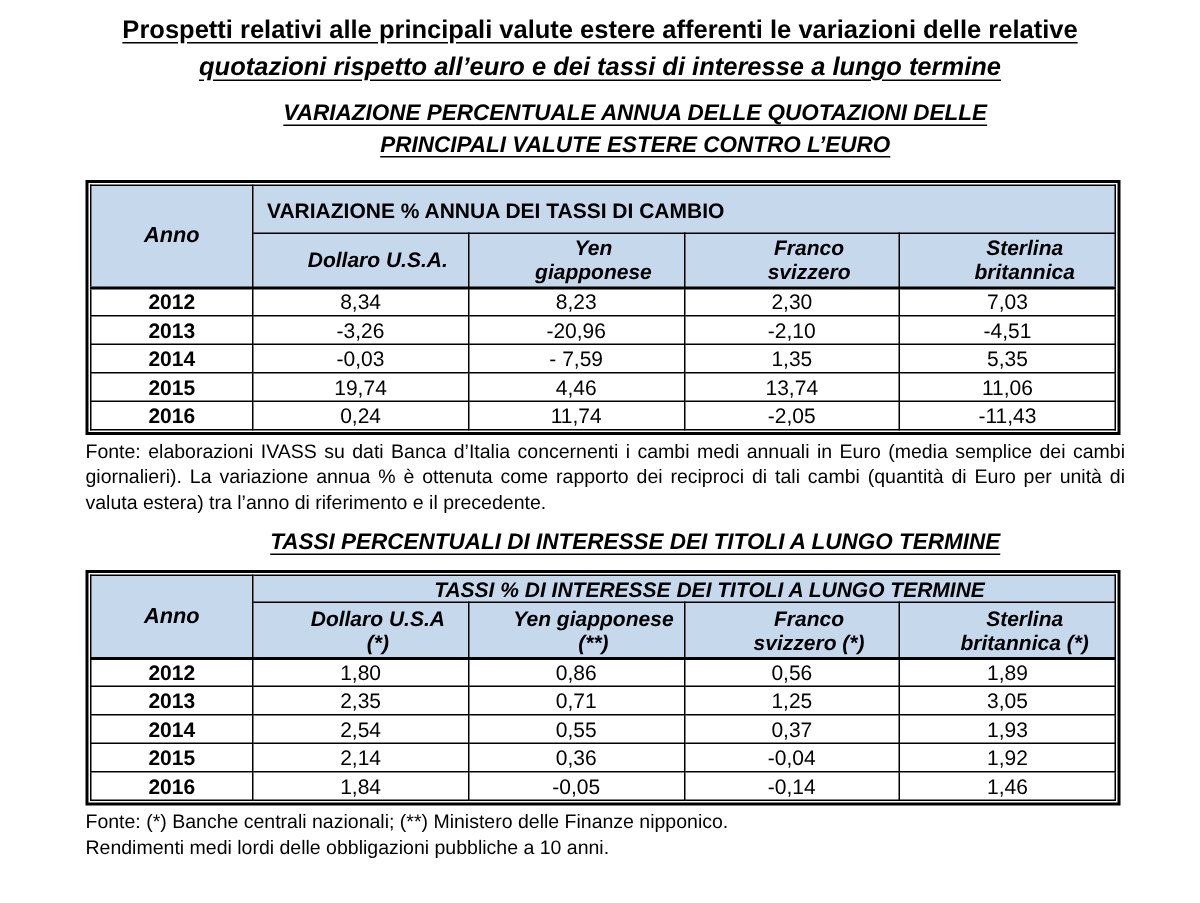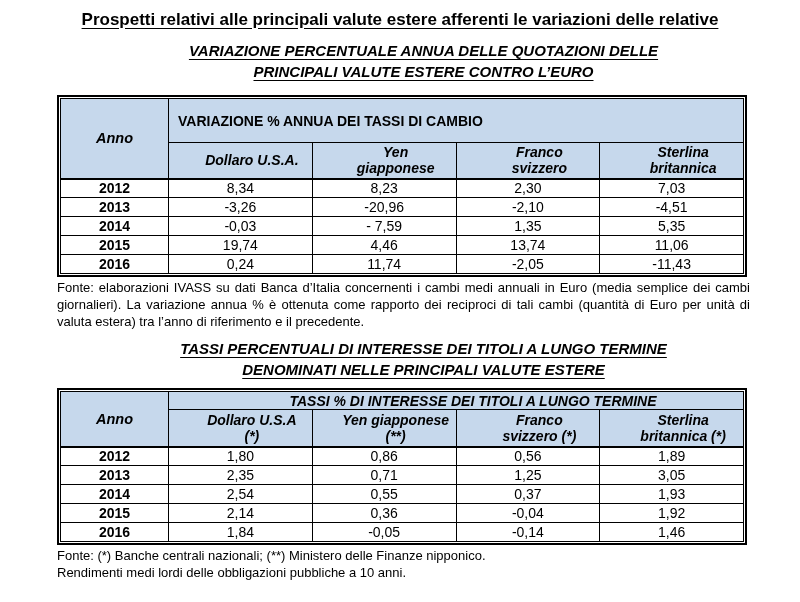--- a/index.html
+++ b/index.html
@@ -27,38 +27,39 @@
     padding:1px;background:#ffffff;
   }
   .tbl-wrap.t2{margin-top:8px;}
   table.tbl{width:100%;border-collapse:collapse;font-size:14px;table-layout:fixed;}
   .tbl col.c-anno{width:108px;}
   .tbl th,.tbl td{border:1px solid var(--border-c);text-align:center;vertical-align:middle;padding:0 2px;}
   .tbl thead th{background:var(--header-bg);}
   .tbl thead{border-bottom:2px solid var(--border-c);}
   th.anno{font-weight:bold;font-style:italic;font-size:14.5px;}
   th.group{font-weight:bold;font-size:14px;}
-  th.group.g1{text-align:left;padding-left:9px;height:44px;font-style:normal;}
+  th.group.g1{text-align:left;padding-left:9px;height:32px;font-style:normal;}
   th.group.g2{text-align:center;height:18px;font-style:italic;padding-left:36px;}
   th.colhead{font-weight:bold;font-style:italic;white-space:pre-line;line-height:16px;padding-left:25px;}
   .t1 th.colhead{height:36px;}
   .t2 th.colhead{height:37px;}
   .tbl tbody tr{height:19px;}
   .tbl tbody td{line-height:17px;text-align:center;}
   td.year{font-weight:bold;}
   
   .footnote{margin:2px 50px 0 57px;font-size:13px;line-height:17px;}
   .footnote.justified{text-align:justify;}
   .footnote .fline{display:block;}
 </style>
 </head>
 <body>
 
 <div class="doc-title">
   <div class="line">Prospetti relativi alle principali valute estere afferenti le variazioni delle relative</div>
+  <div class="line italic">quotazioni rispetto all’euro e dei tassi di interesse a lungo termine</div>
 </div>
 
 <div class="section-heading">
   <div class="line">VARIAZIONE PERCENTUALE ANNUA DELLE QUOTAZIONI DELLE</div>
   <div class="line">PRINCIPALI VALUTE ESTERE CONTRO L’EURO</div>
 </div>
 
 <div class="tbl-wrap t1">
   <table class="tbl t1">
     <colgroup>
@@ -120,21 +121,20 @@
         <td>-11,43</td>
       </tr>
     </tbody>
   </table>
 </div>
 
 <div class="footnote justified">Fonte: elaborazioni IVASS su dati Banca d’Italia concernenti i cambi medi annuali in Euro (media semplice dei cambi giornalieri). La variazione annua % è ottenuta come rapporto dei reciproci di tali cambi (quantità di Euro per unità di valuta estera) tra l’anno di riferimento e il precedente.</div>
 
 <div class="section-heading">
   <div class="line">TASSI PERCENTUALI DI INTERESSE DEI TITOLI A LUNGO TERMINE</div>
-  <div class="line">DENOMINATI NELLE PRINCIPALI VALUTE ESTERE</div>
 </div>
 
 <div class="tbl-wrap t2">
   <table class="tbl t2">
     <colgroup>
         <col class="c-anno">
         <col>
         <col>
         <col>
         <col>

